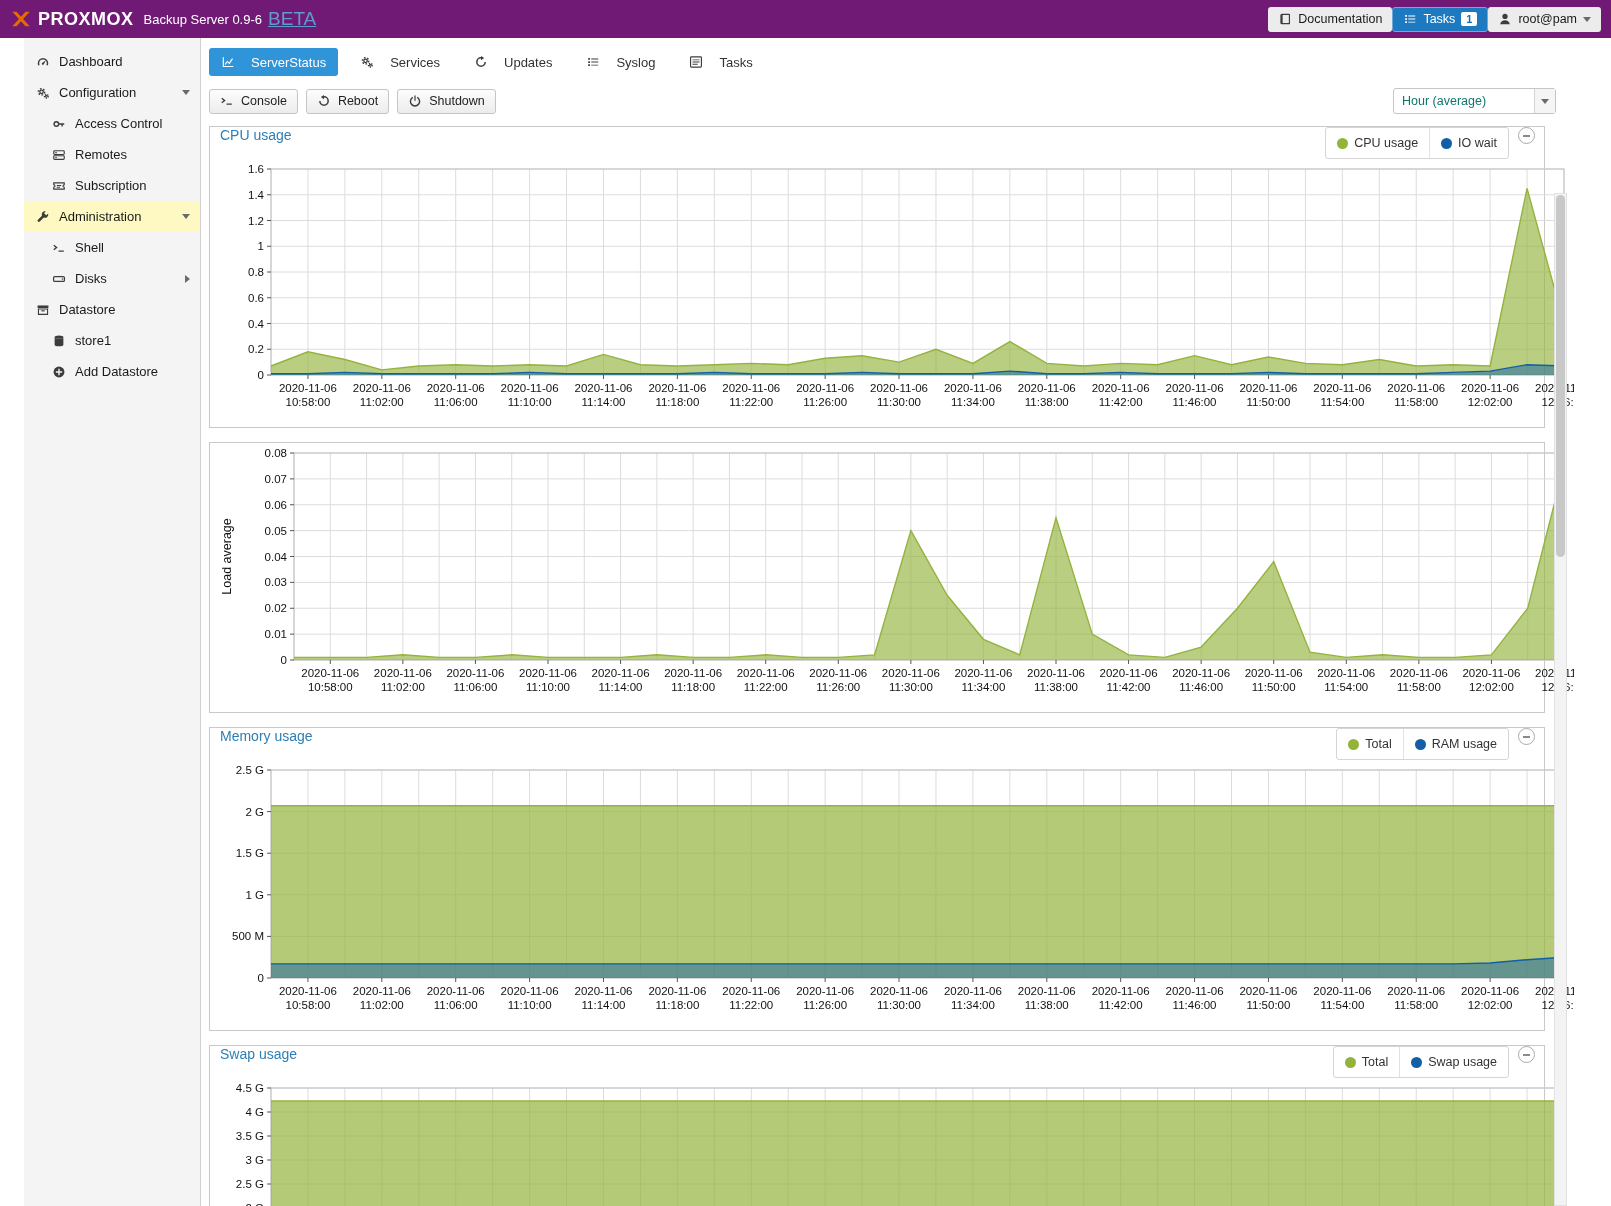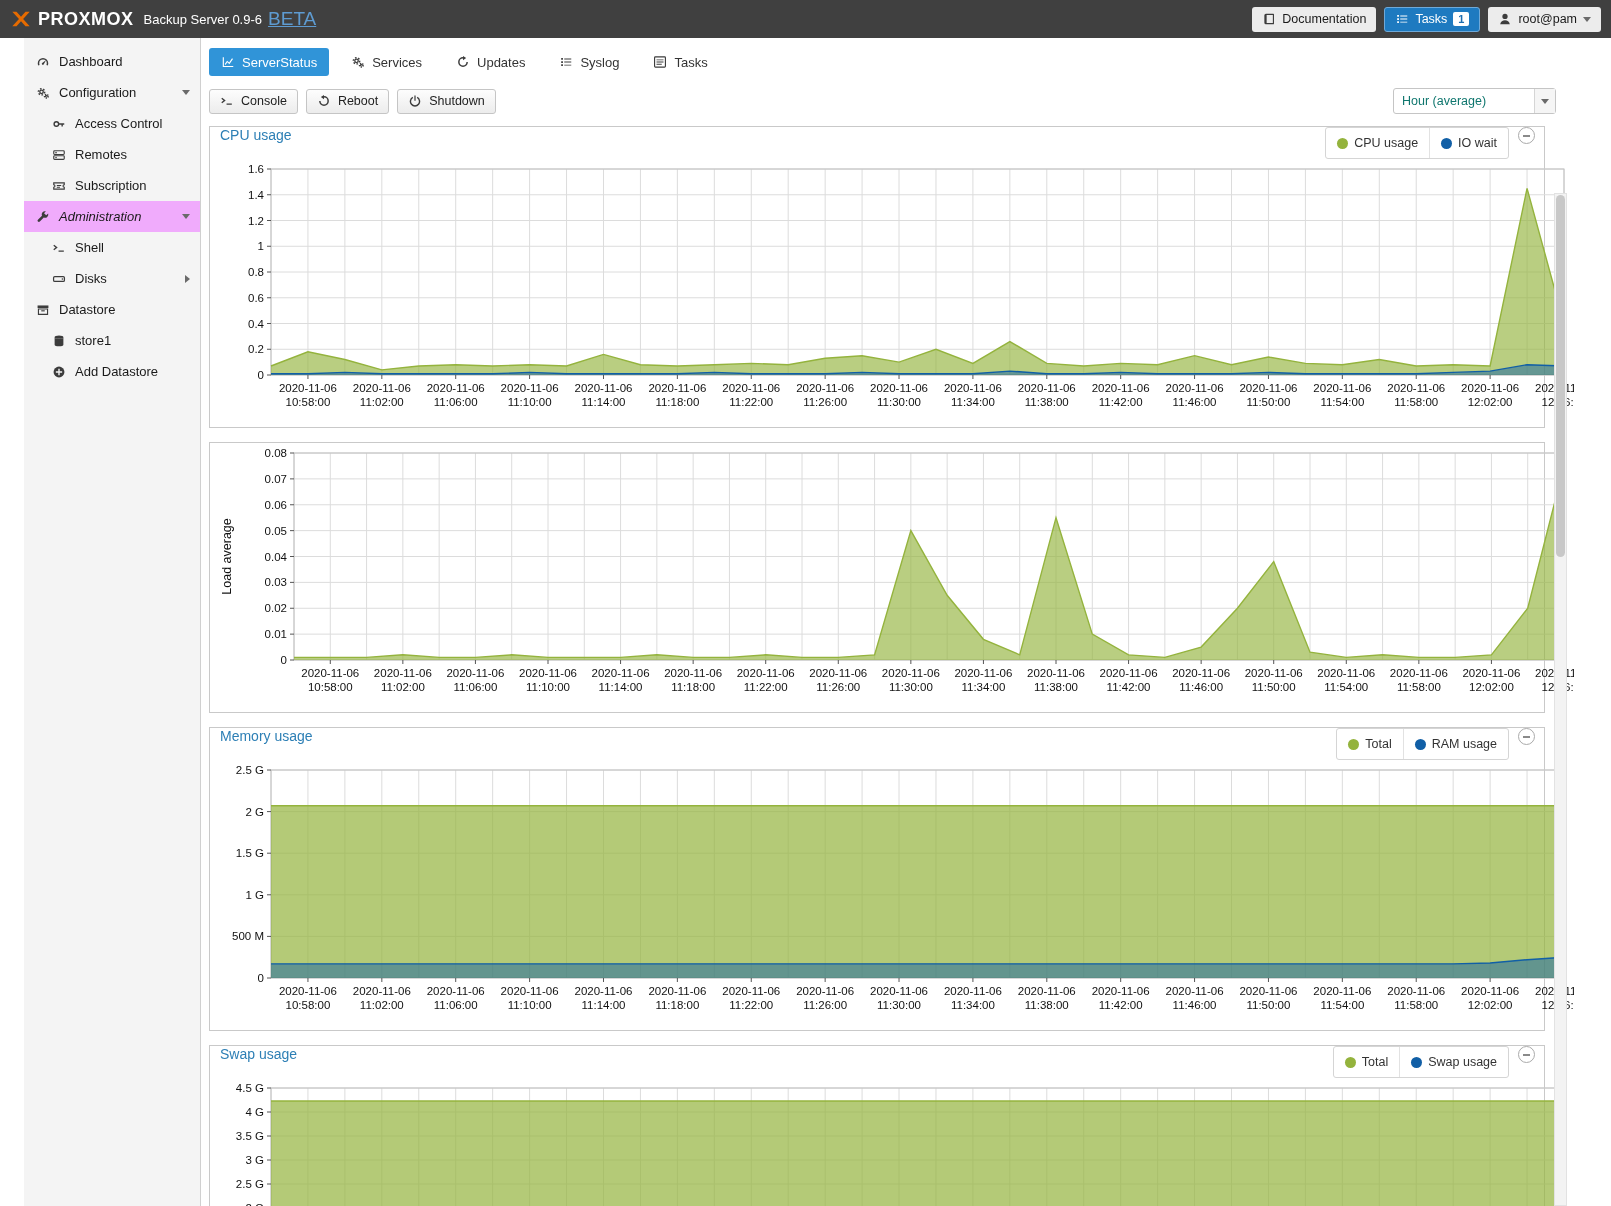--- a/index.html
+++ b/index.html
@@ -1,50 +1,50 @@
 <!DOCTYPE html>
 <html><head>
 <meta charset="utf-8">
 <style>
   * { box-sizing: border-box; margin:0; padding:0; }
   html,body { width:1611px; height:1206px; overflow:hidden; background:#fff;
     font-family:"Liberation Sans", sans-serif; }
   .app { width:100%; height:100%; display:flex; flex-direction:column; }
 
   
-  .topbar { height:38px; background:#404040; display:flex; align-items:center; padding:0 10px; flex:0 0 auto; }
+  .topbar { height:38px; background:#701a75; display:flex; align-items:center; padding:0 10px; flex:0 0 auto; }
   .logo { display:flex; align-items:center; gap:6px; }
   .brand { color:#fff; font-weight:bold; font-size:18px; letter-spacing:.5px; }
   .product { color:#fff; font-size:13px; margin-left:10px; }
   .beta { color:#5e9bd1; font-size:19px; margin-left:6px; text-decoration:underline; cursor:pointer; }
-  .top-right { margin-left:auto; display:flex; align-items:center; gap:8px; }
+  .top-right { margin-left:auto; display:flex; align-items:center; }
   .tb-btn { height:25px; display:flex; align-items:center; gap:6px; padding:0 10px;
     background:#ececec; color:#1a1a1a; font-size:12.5px; border-radius:3px; cursor:pointer; }
   .tb-btn.blue { background:#1e7ac0; border:1px solid #6fa9d8; color:#fff; }
   .badge { background:#fff; color:#1e6eb0; font-size:11px; font-weight:bold; border-radius:2px; padding:1px 5px; }
 
   
   .body { flex:1; display:flex; min-height:0;padding-left:24px; }
   .sidebar { width:177px; background:#f4f4f4; border-right:1px solid #d0d0d0; padding-top:8px; flex:0 0 auto; }
   .nav-item { height:31px; display:flex; align-items:center; gap:9px; padding-left:12px;
     font-size:13px; color:#1a1a1a; position:relative; cursor:pointer; }
   .nav-item.child { padding-left:28px; }
-  .nav-item.selected { background:#f0abfc;font-style:italic; }
+  .nav-item.selected { background:#fef9c3; }
   .nav-caret { position:absolute; right:10px; }
   .caret-down { width:0; height:0; border-left:4px solid transparent; border-right:4px solid transparent; border-top:5px solid #6a6a6a; }
   .caret-right { width:0; height:0; border-top:4px solid transparent; border-bottom:4px solid transparent; border-left:5px solid #6a6a6a; }
   .ic { width:14px; height:14px; fill:#3c3c3c; flex:0 0 auto; }
   .ic.white { fill:#fff; }
 
   .content { flex:1; position:relative; overflow:hidden; }
   .content-pad { padding:10px 55px 0 8px; }
   .page-title { color:#2d7fb5; font-size:15px; font-weight:normal; margin:4px 0 12px 2px; }
 
   .tabs { display:flex; gap:10px; margin-bottom:12px; }
-  .tab { height:28px; display:flex; align-items:center; gap:7px; padding:0 12px;
+  .tab { height:28px; display:flex; align-items:center; gap:16px; padding:0 12px;
     font-size:13px; color:#333; border-radius:3px; cursor:pointer; }
   .tab .ic { fill:#3c3c3c; }
   .tab.active { background:#3094d8; color:#fff; }
   .tab.active .ic { fill:#fff; }
 
   .toolbar { display:flex; align-items:center; gap:8px; margin-bottom:12px; }
   .t-btn { height:25px; display:flex; align-items:center; gap:7px; padding:0 10px;
     background:linear-gradient(#fdfdfd,#ececec); border:1px solid #c5c5c5; border-radius:3px;
     font-size:12.5px; color:#222; cursor:pointer; }
   .range-select { margin-left:auto; width:163px; height:26px; background:#fff; border:1px solid #c5c5c5;

